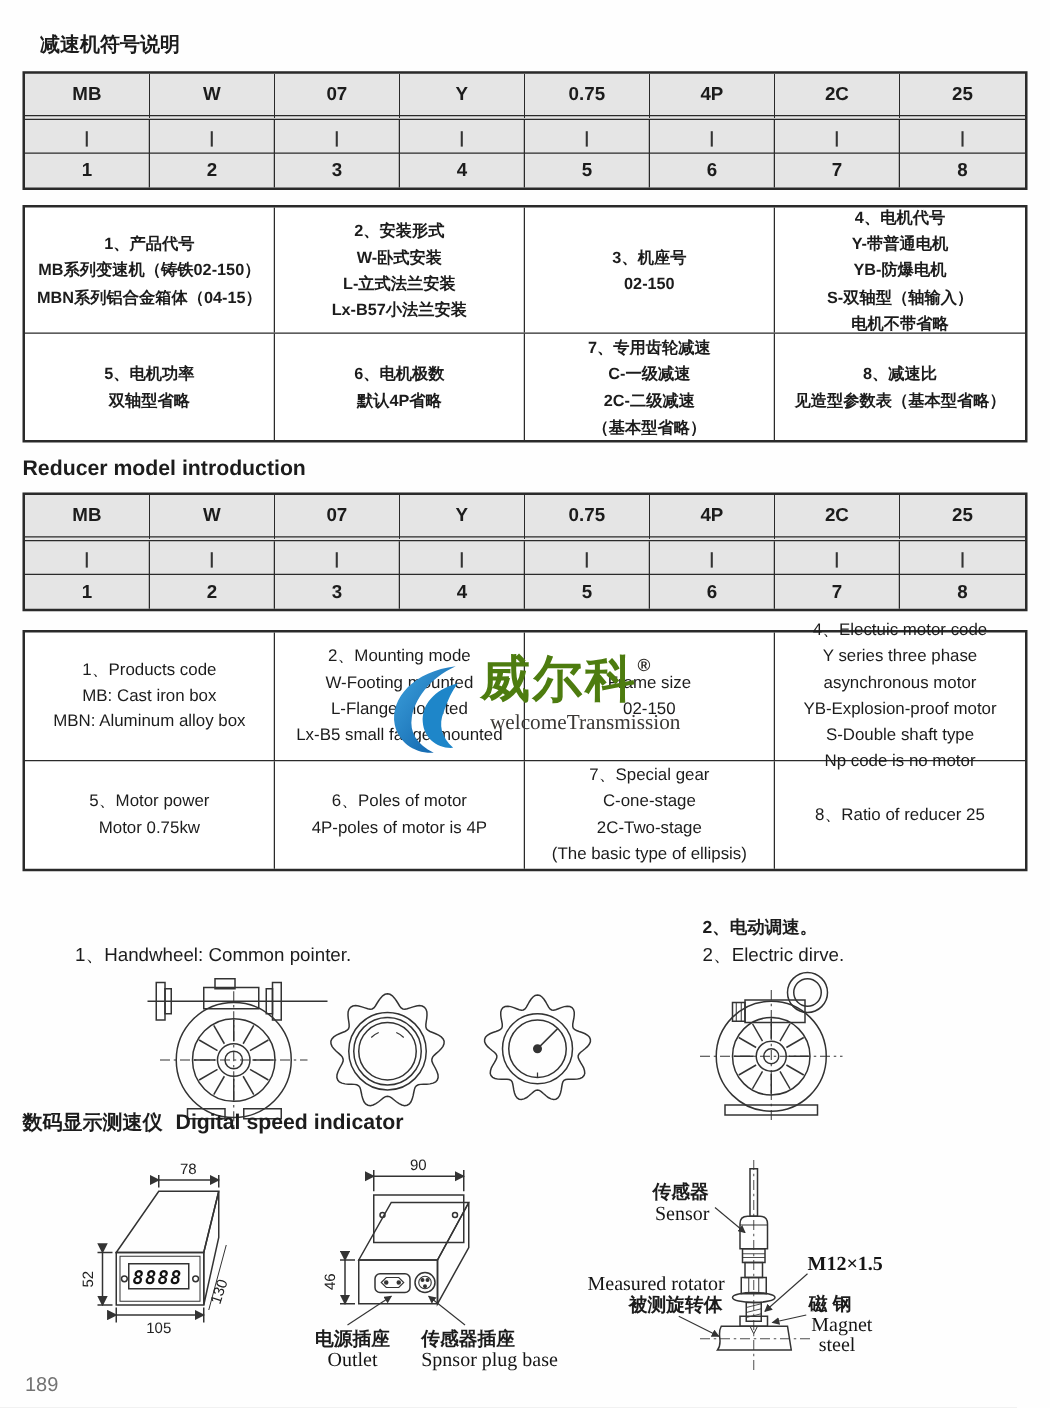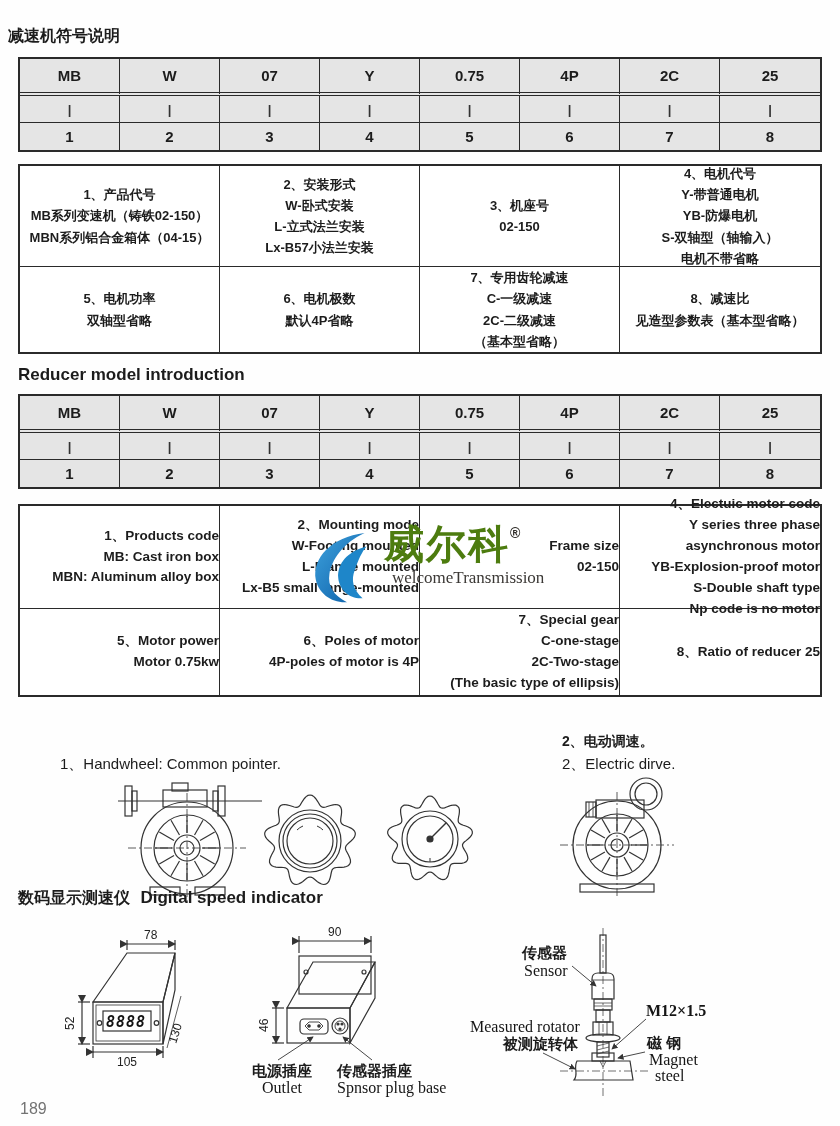--- a/index.html
+++ b/index.html
@@ -17,21 +17,21 @@
   .sbar .scell{height:26px;border-bottom:1.5px solid #2a2a2a;font-size:13px;color:#333;}
   .snum .scell{height:27px;}
   
   .xt{position:absolute;left:18px;width:800px;border:2px solid #2a2a2a;background:#fff;}
   .xrow{display:grid;grid-template-columns:repeat(4,1fr);}
   .xrow + .xrow{border-top:1.5px solid #2a2a2a;}
   .xcell{display:flex;flex-direction:column;align-items:center;justify-content:center;
          text-align:center;border-right:1.5px solid #2a2a2a;font-size:13px;line-height:1.62;}
   .xcell:last-child{border-right:none;}
   .cn .xcell{font-weight:bold;}
-  .en .xcell{font-weight:bold;font-size:13.5px;line-height:1.55;align-items:flex-end;}
+  .en .xcell{font-weight:normal;font-size:13.5px;line-height:1.55;}
   .r1cn .xcell{height:100px;}
   .r2cn .xcell{height:85px;}
   .r1en .xcell{height:102px;}
   .r2en .xcell{height:86px;}
   
   .wm{position:absolute;left:308px;top:516px;width:240px;height:96px;z-index:5;}
   .wm-text{position:absolute;left:76px;top:8px;white-space:nowrap;}
   .wm-brand{font-size:40px;font-weight:bold;letter-spacing:2px;color:#4d7c0f;line-height:1;}
   .wm-reg{font-size:14px;font-weight:bold;color:#2d2a26;vertical-align:20px;}
   .wm-sub{position:absolute;left:84px;top:52px;font-family:"Liberation Serif",serif;
@@ -44,21 +44,21 @@
   .dim{font-size:12px;fill:#222;}
   .lab-cjk{font-size:15px;fill:#1c1c1c;font-weight:bold;}
   .lab-serif{font-family:"Liberation Serif",serif;font-size:16px;fill:#151515;}
   .seg{font-family:"DejaVu Sans Mono",monospace;font-style:italic;font-weight:bold;font-size:15px;fill:#111;letter-spacing:1px;}
 </style>
 </head>
 <body>
 
 <div class="page">
 
-  <div class="abs t-cn" style="left:8px;top:26px">减速机符号说明</div>
+  <div class="abs t-cn" style="left:32px;top:26px">减速机符号说明</div>
 
   <div class="sym" style="top:57px">
     <div class="srow shead">
       <div class="scell">MB</div>
       <div class="scell">W</div>
       <div class="scell">07</div>
       <div class="scell">Y</div>
       <div class="scell">0.75</div>
       <div class="scell">4P</div>
       <div class="scell">2C</div>

